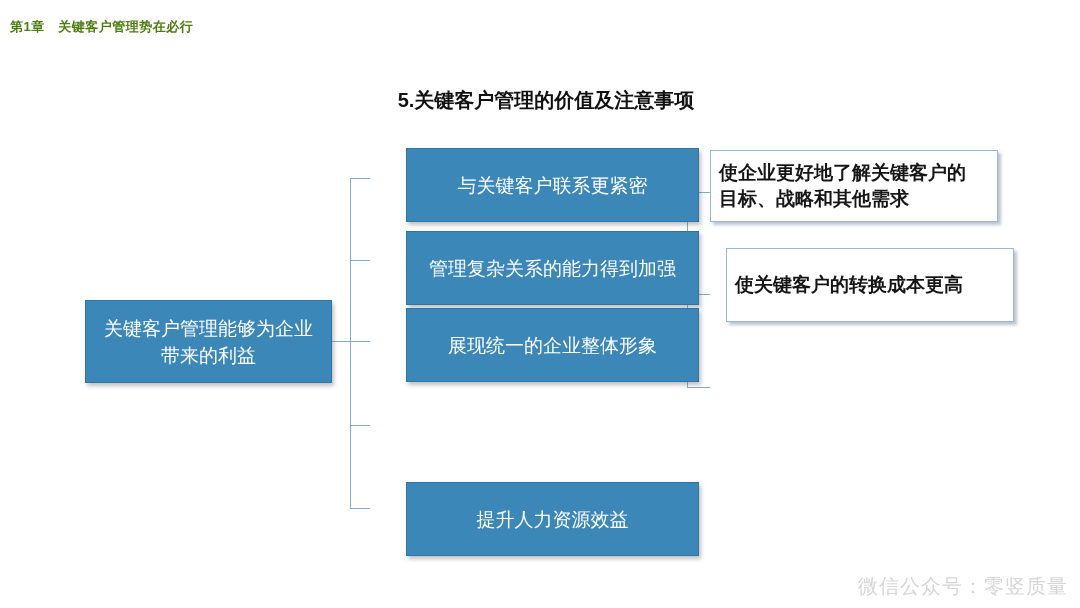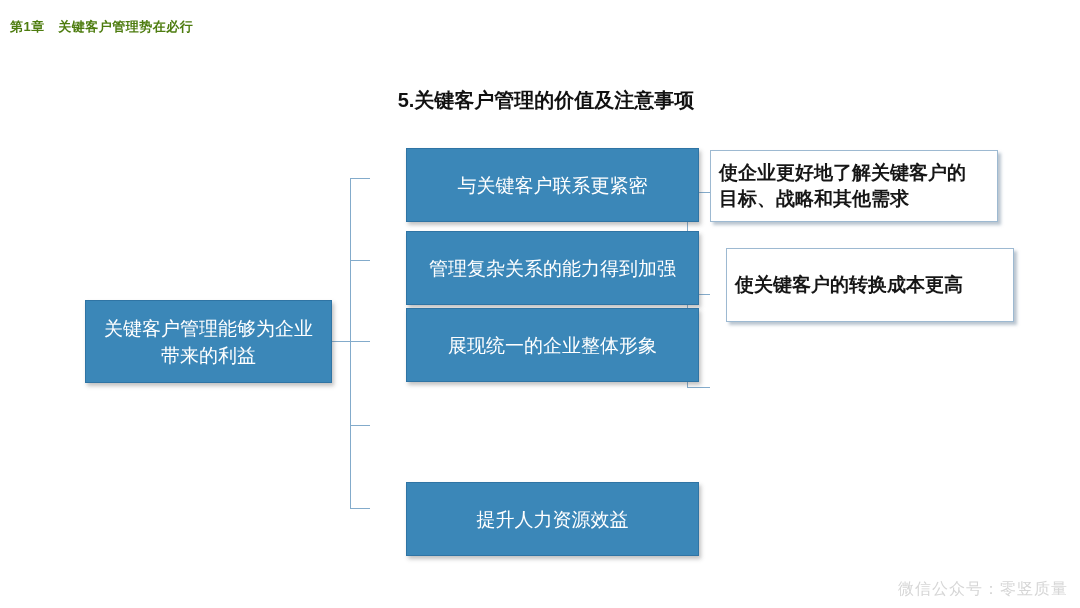--- a/index.html
+++ b/index.html
@@ -48,21 +48,21 @@
     padding:0 28px 0 8px;
   }
   .d1{top:150px;height:72px;}
   .d2{top:248px;height:74px;margin-left:16px;}
   .d3{top:345px;height:78px;}
   .line{position:absolute;background:#83ABCB;}
   .hline{height:1px;}
   .vline{width:1px;}
   .watermark{
     position:absolute;right:12px;bottom:8px;
-    font-size:16px;color:#d6d6d6;letter-spacing:1px;
+    font-size:20px;color:#d6d6d6;letter-spacing:1px;
   }
 </style>
 </head>
 <body>
 
 <div id="slide">
 
   <div class="chapter-title">第1章　关键客户管理势在必行</div>
   <div class="slide-title">5.关键客户管理的价值及注意事项</div>
 

